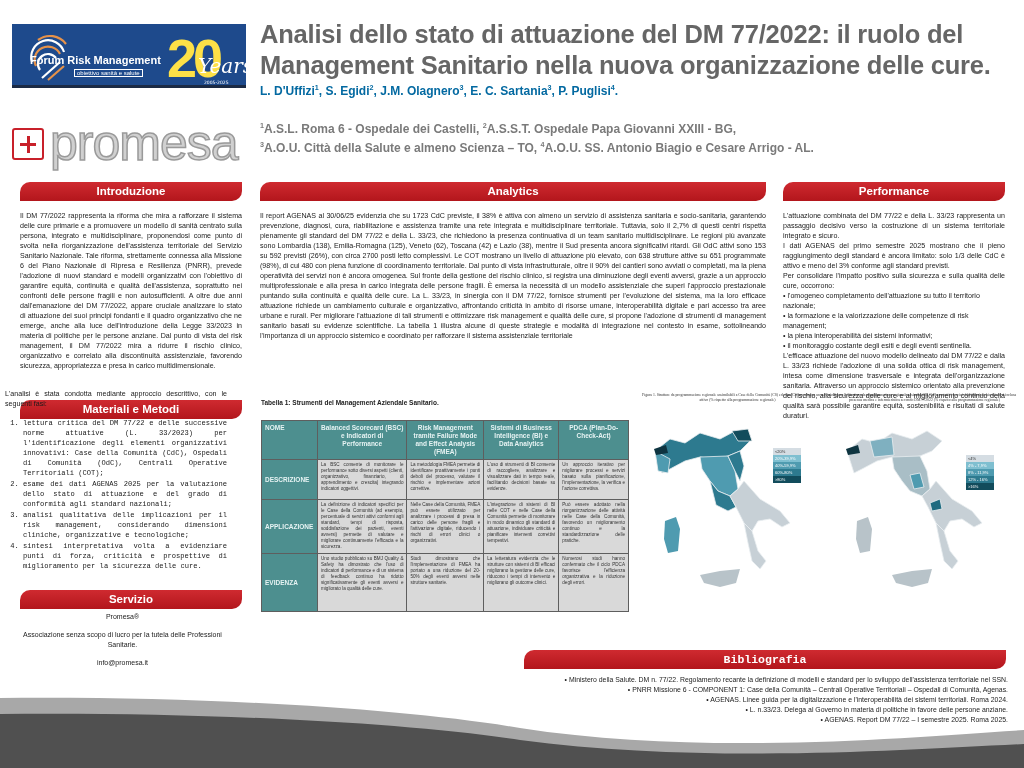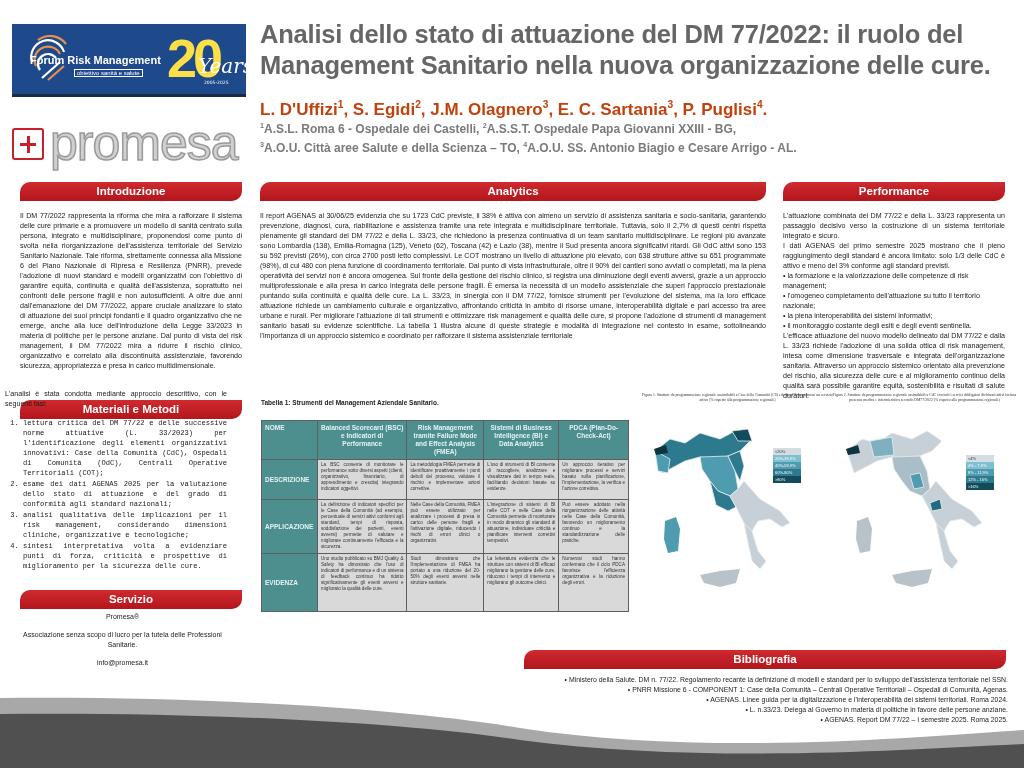--- a/index.html
+++ b/index.html
@@ -1,34 +1,34 @@
 <!DOCTYPE html>
 <html><head>
 <meta charset="utf-8">
 <style>
   * { box-sizing: border-box; margin: 0; padding: 0; }
   html, body { width: 1024px; height: 768px; overflow: hidden; background: #ffffff; }
   body { position: relative; font-family: "DejaVu Sans", sans-serif; color: #222; }
 
-  .logo-frm { position: absolute; left: 12px; top: 24px; width: 234px; height: 73px; background: #1e4a8c; border-bottom: 3px solid #1b2a44; }
+  .logo-frm { position: absolute; left: 12px; top: 24px; width: 234px; height: 64px; background: #1e4a8c; border-bottom: 3px solid #1b2a44; }
   .logo-frm .rings { position: absolute; left: 14px; top: 8px; width: 44px; height: 50px; }
   .logo-frm .frm-title { position: absolute; left: 18px; top: 30px; font-family: "Liberation Sans", sans-serif; font-weight: bold; font-size: 11px; color: #fff; }
   .logo-frm .frm-sub { position: absolute; left: 62px; top: 45px; font-family: "Liberation Sans", sans-serif; font-size: 6px; color: #fff; border: 1px solid #fff; padding: 0 2px; }
   .logo-frm .frm-20 { position: absolute; left: 155px; top: 2px; font-family: "Liberation Sans", sans-serif; font-weight: bold; font-size: 54px; color: #fde047; letter-spacing: -4px; line-height: 64px; }
   .logo-frm .frm-years { position: absolute; left: 186px; top: 30px; font-family: "DejaVu Serif", serif; font-style: italic; font-size: 20px; color: #fff; }
   .logo-frm .frm-range { position: absolute; left: 192px; top: 56px; font-size: 4.5px; color: #fff; }
 
   .logo-promesa { position: absolute; left: 12px; top: 118px; width: 234px; height: 50px; }
   .logo-promesa .plus-box { position: absolute; left: 0; top: 10px; width: 32px; height: 32px; border: 2px solid #c8202a; border-radius: 3px; background: #fff; }
   .logo-promesa .plus-box::before { content: ""; position: absolute; left: 6px; top: 13px; width: 16px; height: 3px; background: #c8202a; }
   .logo-promesa .plus-box::after { content: ""; position: absolute; left: 12.5px; top: 6px; width: 3px; height: 17px; background: #c8202a; }
   .logo-promesa .word { position: absolute; left: 38px; top: -4px; font-family: "Liberation Sans", sans-serif; font-size: 50px; color: #d0d0d0; -webkit-text-stroke: 1.5px #9a9a9a; letter-spacing: -1px; }
 
   .title { position: absolute; left: 260px; top: 19px; width: 760px; font-family: "Liberation Sans", sans-serif; font-weight: bold; font-size: 25.5px; line-height: 31px; color: #666666; letter-spacing: -0.2px; }
-  .authors { position: absolute; left: 260px; top: 100px; font-family: "Liberation Sans", sans-serif; font-weight: bold; font-size: 17px; color: #c2410c; }
+  .authors { position: absolute; left: 260px; top: 84px; font-family: "Liberation Sans", sans-serif; font-weight: bold; font-size: 12px; color: #0369a1; }
   .affil { position: absolute; left: 260px; top: 120px; font-family: "Liberation Sans", sans-serif; font-weight: bold; font-size: 12px; line-height: 19px; color: #7a7a7a; }
   sup { font-size: 0.6em; vertical-align: super; line-height: 0; }
 
   .sec-head { position: absolute; height: 19px; background: linear-gradient(#cf2a30, #b3161c); color: #fff; font-family: "Liberation Sans", sans-serif; font-weight: bold; font-size: 11.5px; text-align: center; line-height: 19px; border-top-left-radius: 10px; border-bottom-right-radius: 10px; }
 
   .body-text { position: absolute; font-family: "Liberation Sans", sans-serif; font-size: 7.1px; line-height: 10px; text-align: justify; color: #1a1a1a; }
   .body-text ol { margin-left: 12px; padding-left: 6px; }
   .body-text ol li { margin-bottom: 1px; font-family: Liberation Mono, monospace; }
   .body-text ul { list-style: none; }
   .body-text ul li::before { content: "\2022  "; }
@@ -87,21 +87,21 @@
   <span><span>S. Egidi</span><sup>2</sup><span>, </span></span>
   <span><span>J.M. Olagnero</span><sup>3</sup><span>, </span></span>
   <span><span>E. C. Sartania</span><sup>3</sup><span>, </span></span>
   <span><span>P. Puglisi</span><sup>4</sup><span>.</span></span>
 </div>
 <div class="affil">
   <div>
     <sup>1</sup><span>A.S.L. Roma 6 - Ospedale dei Castelli, </span><sup>2</sup><span>A.S.S.T. Ospedale Papa Giovanni XXIII - BG,</span>
   </div>
   <div>
-    <sup>3</sup><span>A.O.U. Città aree Salute e della Scienza – TO, </span><sup>4</sup><span>A.O.U. SS. Antonio Biagio e Cesare Arrigo - AL.</span>
+    <sup>3</sup><span>A.O.U. Città della Salute e almeno Scienza – TO, </span><sup>4</sup><span>A.O.U. SS. Antonio Biagio e Cesare Arrigo - AL.</span>
   </div>
 </div>
 
 <div class="sec-head" style="left:20px; top:182px; width:222px;">Introduzione</div>
 <div class="body-text" style="left:20px; top:211px; width:222px;">Il DM 77/2022 rappresenta la riforma che mira a rafforzare il sistema delle cure primarie e a promuovere un modello di sanità centrato sulla persona, integrato e multidisciplinare, proponendosi come punto di svolta nella riorganizzazione dell'assistenza territoriale del Servizio Sanitario Nazionale. Tale riforma, strettamente connessa alla Missione 6 del Piano Nazionale di Ripresa e Resilienza (PNRR), prevede l'adozione di nuovi standard e modelli organizzativi con l'obiettivo di garantire equità, continuità e qualità dell'assistenza, soprattutto nei confronti delle persone fragili e non autosufficienti. A oltre due anni dall'emanazione del DM 77/2022, appare cruciale analizzare lo stato di attuazione dei suoi principi fondanti e il quadro organizzativo che ne emerge, anche alla luce dell'introduzione della Legge 33/2023 in materia di politiche per le persone anziane. Dal punto di vista del risk management, il DM 77/2022 mira a ridurre il rischio clinico, organizzativo e correlato alla discontinuità assistenziale, favorendo sicurezza, appropriatezza e presa in carico multidimensionale.</div>
 
 <div class="sec-head" style="left:20px; top:360px; width:222px;margin-top:40px;">Materiali e Metodi</div>
 <div class="body-text" style="left:5px; top:389px; width:222px;">
   <p style="margin-bottom:9px;">L'analisi è stata condotta mediante approccio descrittivo, con le seguenti fasi:</p>
   <ol>
@@ -155,23 +155,24 @@
       <td class="cell">La letteratura evidenzia che le strutture con sistemi di BI efficaci migliorano la gestione delle cure, riducono i tempi di intervento e migliorano gli outcome clinici.</td>
       <td class="cell">Numerosi studi hanno confermato che il ciclo PDCA favorisce l'efficienza organizzativa e la riduzione degli errori.</td>
     </tr>
   </tbody>
 </table>
 
 <div class="sec-head" style="left:783px; top:182px; width:222px;">Performance</div>
 <div class="body-text" style="left:783px; top:211px; width:222px;">
   <p>L'attuazione combinata del DM 77/22 e della L. 33/23 rappresenta un passaggio decisivo verso la costruzione di un sistema territoriale integrato e sicuro.</p>
   <p>I dati AGENAS del primo semestre 2025 mostrano che il pieno raggiungimento degli standard è ancora limitato: solo 1/3 delle CdC è attivo e meno del 3% conforme agli standard previsti.</p>
+  <p>Per consolidare l'impatto positivo sulla sicurezza e sulla qualità delle cure, occorrono:</p>
   <ul style="text-align:left;">
+    <li>l'omogeneo completamento dell'attuazione su tutto il territorio nazionale;</li>
     <li>la formazione e la valorizzazione delle competenze di risk management;</li>
-    <li>l'omogeneo completamento dell'attuazione su tutto il territorio nazionale;</li>
     <li>la piena interoperabilità dei sistemi informativi;</li>
     <li>il monitoraggio costante degli esiti e degli eventi sentinella.</li>
   </ul>
   <p>L'efficace attuazione del nuovo modello delineato dal DM 77/22 e dalla L. 33/23 richiede l'adozione di una solida ottica di risk management, intesa come dimensione trasversale e integrata dell'organizzazione sanitaria.  Attraverso un approccio sistemico orientato alla prevenzione del rischio, alla sicurezza delle cure e al miglioramento continuo della qualità sarà possibile garantire equità, sostenibilità e risultati di salute duraturi.</p>
 </div>
 
 <div class="fig" style="left:640px; top:393px; width:195px; height:240px;">
   <div class="fig-caption">Figura 1. Strutture da programmazione regionale assimilabili a Case della Comunità (CS) ed extra CS con almeno un servizio attivo (% rispetto alla programmazione regionale)</div>
   <svg width="195" height="220" viewBox="0 0 195 220" style="position:absolute; left:0; top:18px;">
     <path d="M15 40 L30 28 L45 32 L60 22 L80 28 L95 20 L110 30 L100 40 L88 45 L75 48 L60 46 L45 50 L30 58 L22 62 Z" fill="#2d7a8f" stroke="#e9eef0" stroke-width="0.8"></path>
@@ -211,21 +212,21 @@
   </svg>
   <div class="legend" style="left:134px; top:62px;">
     <div style="background:#d5dde3; color:#333;">&lt;4%</div>
     <div style="background:#7fbfd0;">4% - 7,9%</div>
     <div style="background:#4f9bb0;">8% - 11,9%</div>
     <div style="background:#2d7a8f;">12% - 16%</div>
     <div style="background:#124c5c;">&gt;16%</div>
   </div>
 </div>
 
-<div class="sec-head" style="left:524px; top:650px; width:482px;">Bibliografia</div>
+<div class="sec-head" style="left:524px; top:650px; width:482px;font-family:Liberation Mono, monospace;">Bibliografia</div>
 <div class="bib">
   <div>Ministero della Salute. DM n. 77/22. Regolamento recante la definizione di modelli e standard per lo sviluppo dell'assistenza territoriale nel SSN.</div>
   <div>PNRR Missione 6 - COMPONENT 1: Case della Comunità – Centrali Operative Territoriali – Ospedali di Comunità, Agenas.</div>
   <div>AGENAS. Linee guida per la digitalizzazione e l'interoperabilità dei sistemi territoriali. Roma 2024.</div>
   <div>L. n.33/23. Delega al Governo in materia di politiche in favore delle persone anziane.</div>
   <div>AGENAS. Report DM 77/22 – I semestre 2025. Roma 2025.</div>
 </div>
 
 <svg class="footer-wave" viewBox="0 0 1024 80" preserveAspectRatio="none">
   <path d="M0 10 C 200 8, 400 20, 520 40 C 700 68, 900 50, 1024 42 L1024 80 L0 80 Z" fill="#a8a8a8"></path>

